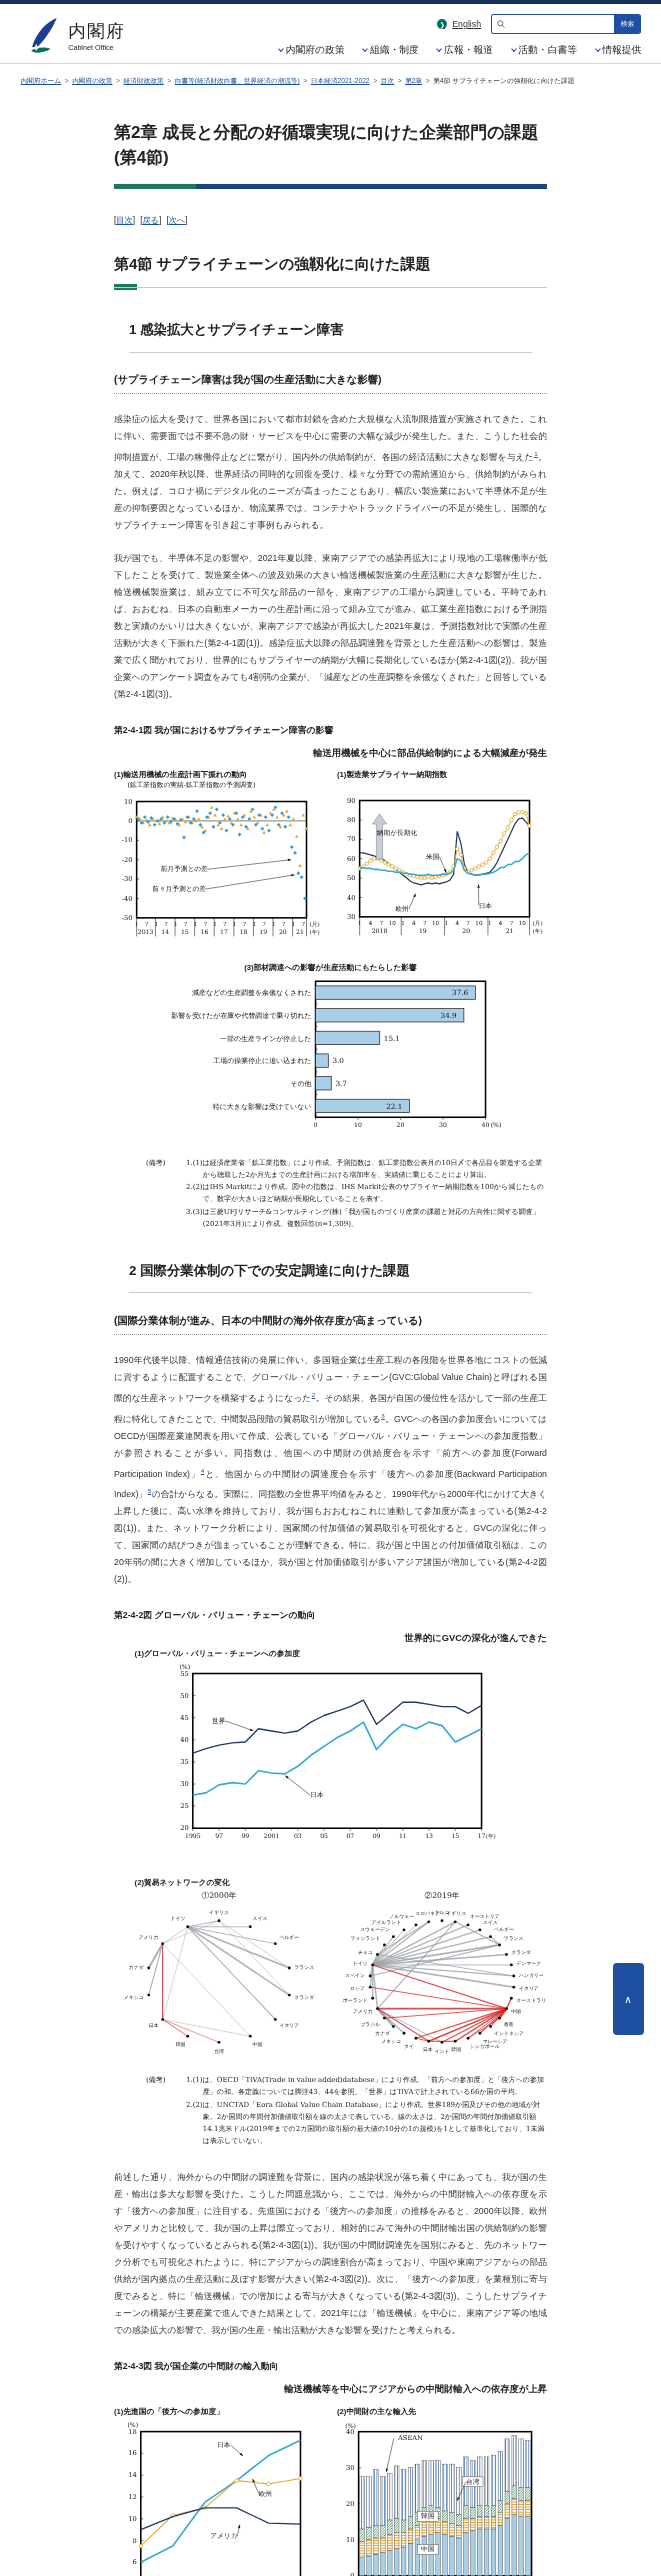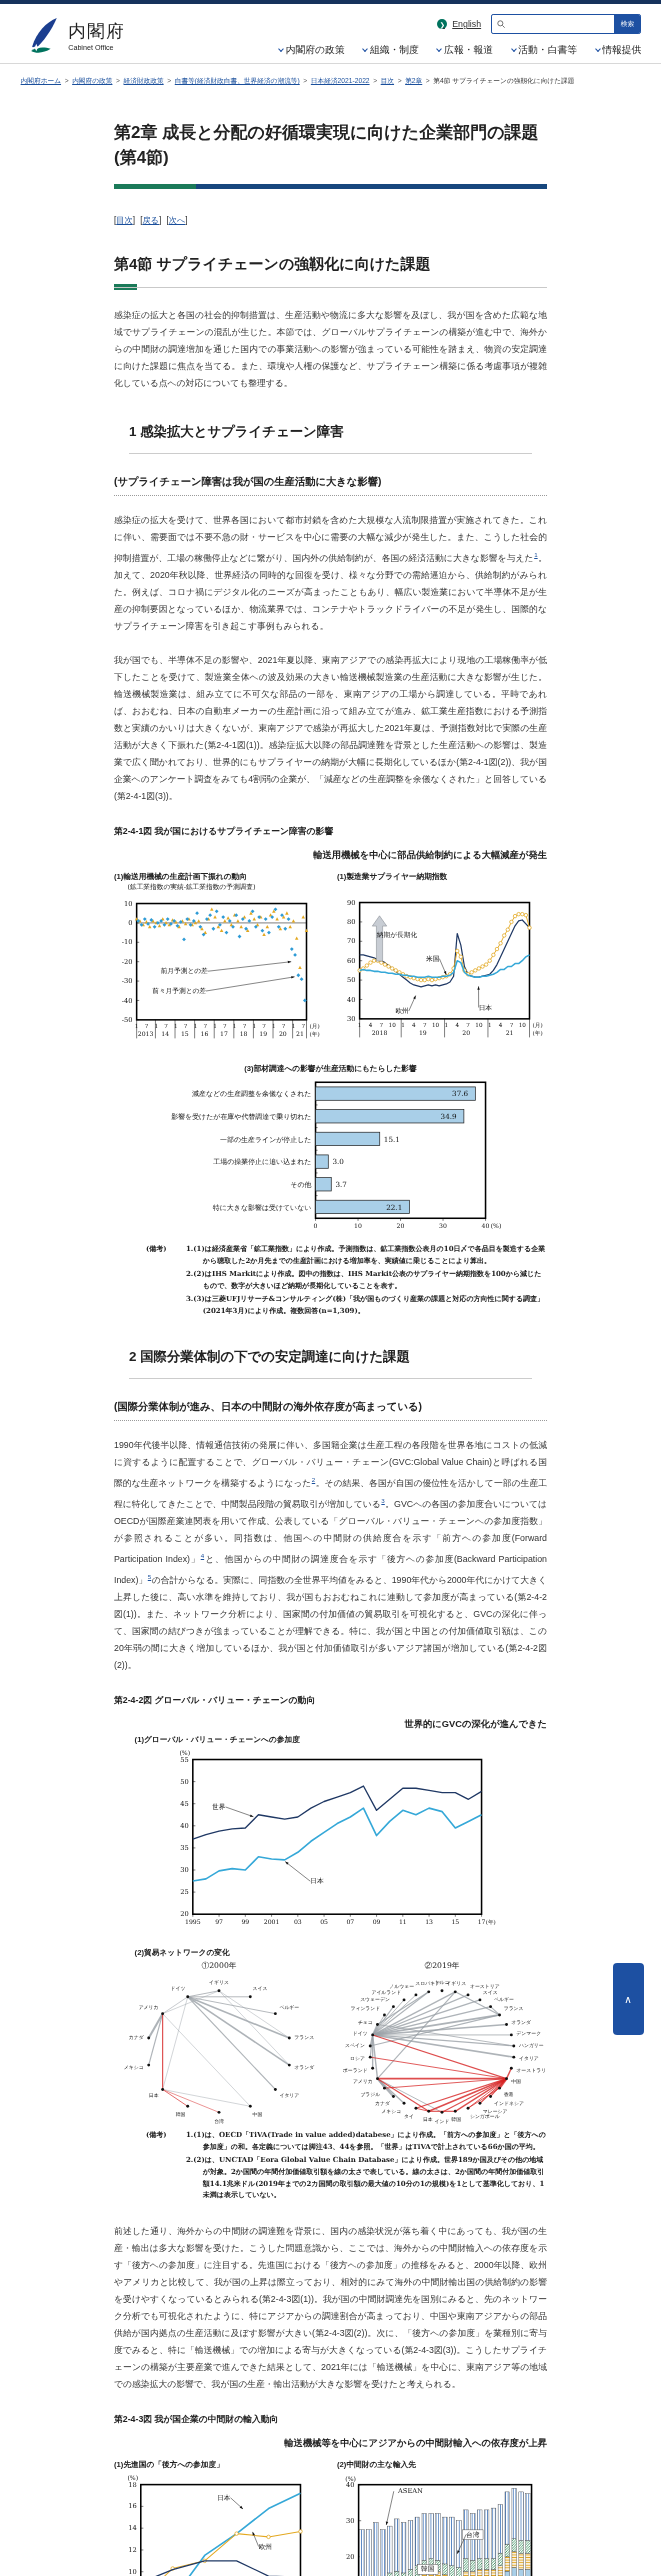--- a/index.html
+++ b/index.html
@@ -40,21 +40,21 @@
   h3.num{font-size:13.4px;font-weight:700;color:#222;border-bottom:0.5px solid #ccc;padding:0 0 12.4px;margin:31px 15px 0;}
   h4.paren{font-size:10.3px;font-weight:700;color:#222;border-bottom:1px dotted #9a9a9a;padding-bottom:6.2px;margin:20.6px 0 0;}
   .figure{margin:21.6px 0;}
   .fig-title{font-size:8.8px;font-weight:700;color:#222;}
   .fig-sub{text-align:right;font-size:9.3px;font-weight:700;margin:10.3px 0 2.1px;color:#222;}
   .fig-row{display:flex;justify-content:space-between;margin-top:6.2px;}
   .fig-col{width:210px;}
   .chart-label{font-size:7.7px;font-weight:700;margin:4.1px 0 1px;color:#222;}
   .axis-note{font-family:"DejaVu Serif",serif;font-size:6.7px;margin:1px 0 0 13.4px;color:#222;}
   .center{display:flex;justify-content:center;}
-  .notes{position:relative;padding-left:72px;margin-top:0;font-family:"DejaVu Serif",serif;font-size:7px;line-height:1.7;color:#222;font-weight:bold;}
+  .notes{position:relative;padding-left:72px;margin-top:16px;font-family:"DejaVu Serif",serif;font-size:7px;line-height:1.7;color:#222;}
   .biko{position:absolute;left:32px;top:0;}
   .note-line{padding-left:2.4em;text-indent:-2.4em;margin-bottom:1px;}
   .net-row{display:flex;justify-content:space-between;margin-top:3.1px;}
   .net-col{width:210px;text-align:center;}
   .net-title{font-family:"DejaVu Serif",serif;font-size:7.7px;margin-bottom:1px;color:#222;}
   .backtop{position:absolute;top:1963px;right:18.5px;width:31px;height:72px;background:#1d50a2;border-radius:4.1px;color:#fff;display:flex;align-items:center;justify-content:center;font-size:10.3px;text-decoration:none;}
   svg text{user-select:none;}
 </style>
 </head>
 <body>
@@ -110,21 +110,20 @@
     <div class="title-rule">
         <div class="g"></div>
         <div class="b"></div>
       </div>
 
     <div class="pagenav" id="pagenav"><span class="item">[<a href="#">目次</a>]</span><span class="item">[<a href="#">戻る</a>]</span><span class="item">[<a href="#">次へ</a>]</span></div>
 
     <h2 class="setsu">第4節 サプライチェーンの強靱化に向けた課題</h2>
     <div class="setsu-rule"></div>
 
-    <p class="body">感染症の拡大と各国の社会的抑制措置は、生産活動や物流に多大な影響を及ぼし、我が国を含めた広範な地域でサプライチェーンの混乱が生じた。本節では、グローバルサプライチェーンの構築が進む中で、海外からの中間財の調達増加を通じた国内での事業活動への影響が強まっている可能性を踏まえ、物資の安定調達に向けた課題に焦点を当てる。また、環境や人権の保護など、サプライチェーン構築に係る考慮事項が複雑化している点への対応についても整理する。</p>
 
     <h3 class="num">1 感染拡大とサプライチェーン障害</h3>
     <h4 class="paren">(サプライチェーン障害は我が国の生産活動に大きな影響)</h4>
     <p class="body">感染症の拡大を受けて、世界各国において都市封鎖を含めた大規模な人流制限措置が実施されてきた。これに伴い、需要面では不要不急の財・サービスを中心に需要の大幅な減少が発生した。また、こうした社会的抑制措置が、工場の稼働停止などに繋がり、国内外の供給制約が、各国の経済活動に大きな影響を与えた<a class="fn" href="#">1</a>。加えて、2020年秋以降、世界経済の同時的な回復を受け、様々な分野での需給逼迫から、供給制約がみられた。例えば、コロナ禍にデジタル化のニーズが高まったこともあり、幅広い製造業において半導体不足が生産の抑制要因となっているほか、物流業界では、コンテナやトラックドライバーの不足が発生し、国際的なサプライチェーン障害を引き起こす事例もみられる。</p>
     <p class="body">我が国でも、半導体不足の影響や、2021年夏以降、東南アジアでの感染再拡大により現地の工場稼働率が低下したことを受けて、製造業全体への波及効果の大きい輸送機械製造業の生産活動に大きな影響が生じた。輸送機械製造業は、組み立てに不可欠な部品の一部を、東南アジアの工場から調達している。平時であれば、おおむね、日本の自動車メーカーの生産計画に沿って組み立てが進み、鉱工業生産指数における予測指数と実績のかいりは大きくないが、東南アジアで感染が再拡大した2021年夏は、予測指数対比で実際の生産活動が大きく下振れた(第2-4-1図(1))。感染症拡大以降の部品調達難を背景とした生産活動への影響は、製造業で広く聞かれており、世界的にもサプライヤーの納期が大幅に長期化しているほか(第2-4-1図(2))、我が国企業へのアンケート調査をみても4割弱の企業が、「減産などの生産調整を余儀なくされた」と回答している(第2-4-1図(3))。</p>
 
     <div class="figure">
       <div class="fig-title">第2-4-1図 我が国におけるサプライチェーン障害の影響</div>
       <div class="fig-sub">輸送用機械を中心に部品供給制約による大幅減産が発生</div>
       <div class="fig-row">
@@ -518,21 +517,21 @@
               <polyline points="52,180.28571428571428 77.45454545454545,171.71428571428572 102.9090909090909,164.8571428571429 128.36363636363637,160.57142857142858 153.8181818181818,158.85714285714286 179.27272727272725,133.1428571428571 204.72727272727272,137.42857142857144 230.1818181818182,141.71428571428572 255.63636363636363,137.42857142857144 281.0909090909091,120.28571428571428 306.5454545454545,107.42857142857144 332,98.85714285714286 357.45454545454544,90.28571428571429 382.90909090909093,77.42857142857142 408.3636363636364,124.57142857142858 433.8181818181818,103.14285714285714 459.27272727272725,81.71428571428572 484.72727272727275,81.71428571428572 510.1818181818182,85.99999999999999 535.6363636363636,90.28571428571429 561.090909090909,90.28571428571429 586.5454545454545,103.14285714285714 612,87.71428571428575" fill="none" stroke="#1f3864" stroke-width="2.6" stroke-linejoin="round"></polyline>
               <polyline points="52,261.7142857142857 77.45454545454545,257.42857142857144 102.9090909090909,242 128.36363636363637,237.71428571428572 153.8181818181818,240.28571428571428 179.27272727272725,214.57142857142856 204.72727272727272,218.85714285714283 230.1818181818182,220.57142857142858 255.63636363636363,206 281.0909090909091,184.57142857142858 306.5454545454545,167.42857142857142 332,150.28571428571428 357.45454545454544,137.42857142857144 382.90909090909093,120.28571428571428 408.3636363636364,173.42857142857147 433.8181818181818,146 459.27272727272725,124.57142857142858 484.72727272727275,133.1428571428571 510.1818181818182,120.28571428571428 535.6363636363636,127.14285714285712 561.090909090909,158.85714285714286 586.5454545454545,146 612,133.1428571428571" fill="none" stroke="#35a8d8" stroke-width="3.2" stroke-linejoin="round"></polyline>
               <text x="102.4" y="122" font-size="13" font-family="DejaVu Serif, serif" fill="#111" text-anchor="middle">世界</text>
               <line x1="115.4" y1="118" x2="169.6" y2="137" stroke="#111" stroke-width="1"></line>
               <polygon points="169.6,137 162.60057631770042,137.08982269013924 164.18868011539615,132.55954764618613" fill="#111"></polygon>
               <text x="292.79999999999995" y="266" font-size="13" font-family="DejaVu Serif, serif" fill="#111" text-anchor="middle">日本</text>
               <line x1="279.79999999999995" y1="262" x2="231.20000000000002" y2="224" stroke="#111" stroke-width="1"></line>
               <polygon points="231.20000000000002,224 237.85859966084476,226.15940977042297 234.90164796075192,229.94119536580487" fill="#111"></polygon>
             </svg></div>
         </div>
-      <div class="chart-label" style="margin-left:20.6px;margin-top:9px;">(2)貿易ネットワークの変化</div>
+      <div class="chart-label" style="margin-left:20.6px;margin-top:25px;">(2)貿易ネットワークの変化</div>
       <div class="net-row">
         <div class="net-col">
           <div class="net-title">①2000年</div>
           <div><svg width="206" height="155" viewBox="0 0 400 300">
                 <line x1="139.25627652354183" y1="47.68567358751456" x2="336.48990770545527" y2="127.74252979315489" stroke="#9aa0a6" stroke-width="3.15" stroke-opacity="0.8"></line>
                 <line x1="139.25627652354183" y1="47.68567358751456" x2="336.48990770545527" y2="180.2574702068451" stroke="#9aa0a6" stroke-width="3.15" stroke-opacity="0.8"></line>
                 <line x1="139.25627652354183" y1="47.68567358751456" x2="309.45640754552414" y2="227.5717966193306" stroke="#9aa0a6" stroke-width="2.25" stroke-opacity="0.8"></line>
                 <line x1="139.25627652354183" y1="47.68567358751456" x2="200" y2="36" stroke="#9aa0a6" stroke-width="1.8" stroke-opacity="0.8"></line>
                 <line x1="139.25627652354183" y1="47.68567358751456" x2="260.7437234764582" y2="47.68567358751456" stroke="#9aa0a6" stroke-width="1.8" stroke-opacity="0.8"></line>
                 <line x1="139.25627652354183" y1="47.68567358751456" x2="309.45640754552414" y2="80.42820338066944" stroke="#9aa0a6" stroke-width="1.8" stroke-opacity="0.8"></line>

